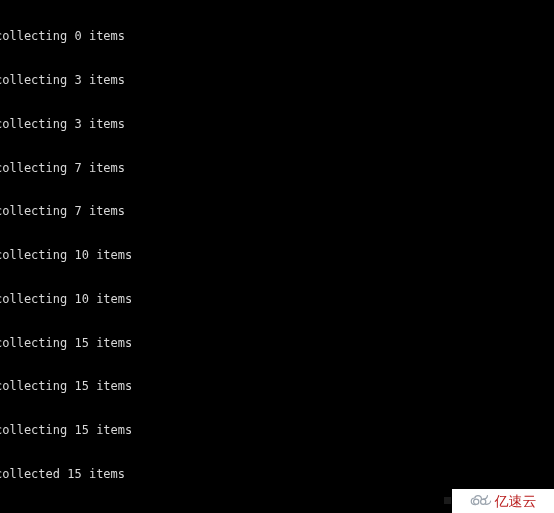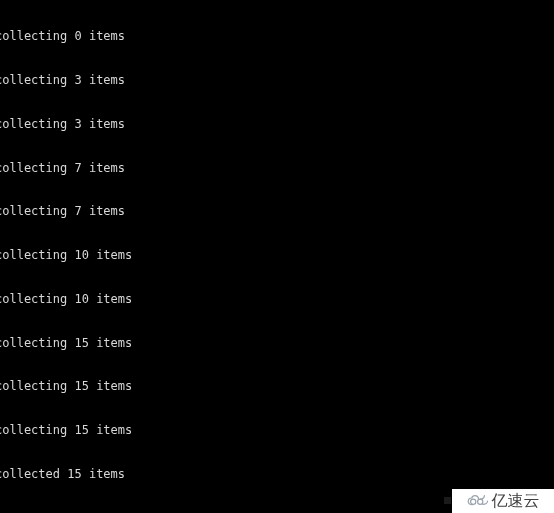--- a/index.html
+++ b/index.html
@@ -48,22 +48,22 @@
     justify-content: center;
     gap: 3px;
   }
   #watermark .wm-logo {
     display: block;
     width: 22px;
     height: 14px;
   }
   #watermark .wm-text {
     font-family: "DejaVu Sans", "Liberation Sans", sans-serif;
-    font-size: 16px;
-    color: #404040;
+    font-size: 14px;
+    color: #b91c1c;
     letter-spacing: 0px;
     line-height: 1;
   }
   
   #wm-nub {
     position: absolute;
     left: 444px;
     top: 497px;
     width: 7px;
     height: 7px;

